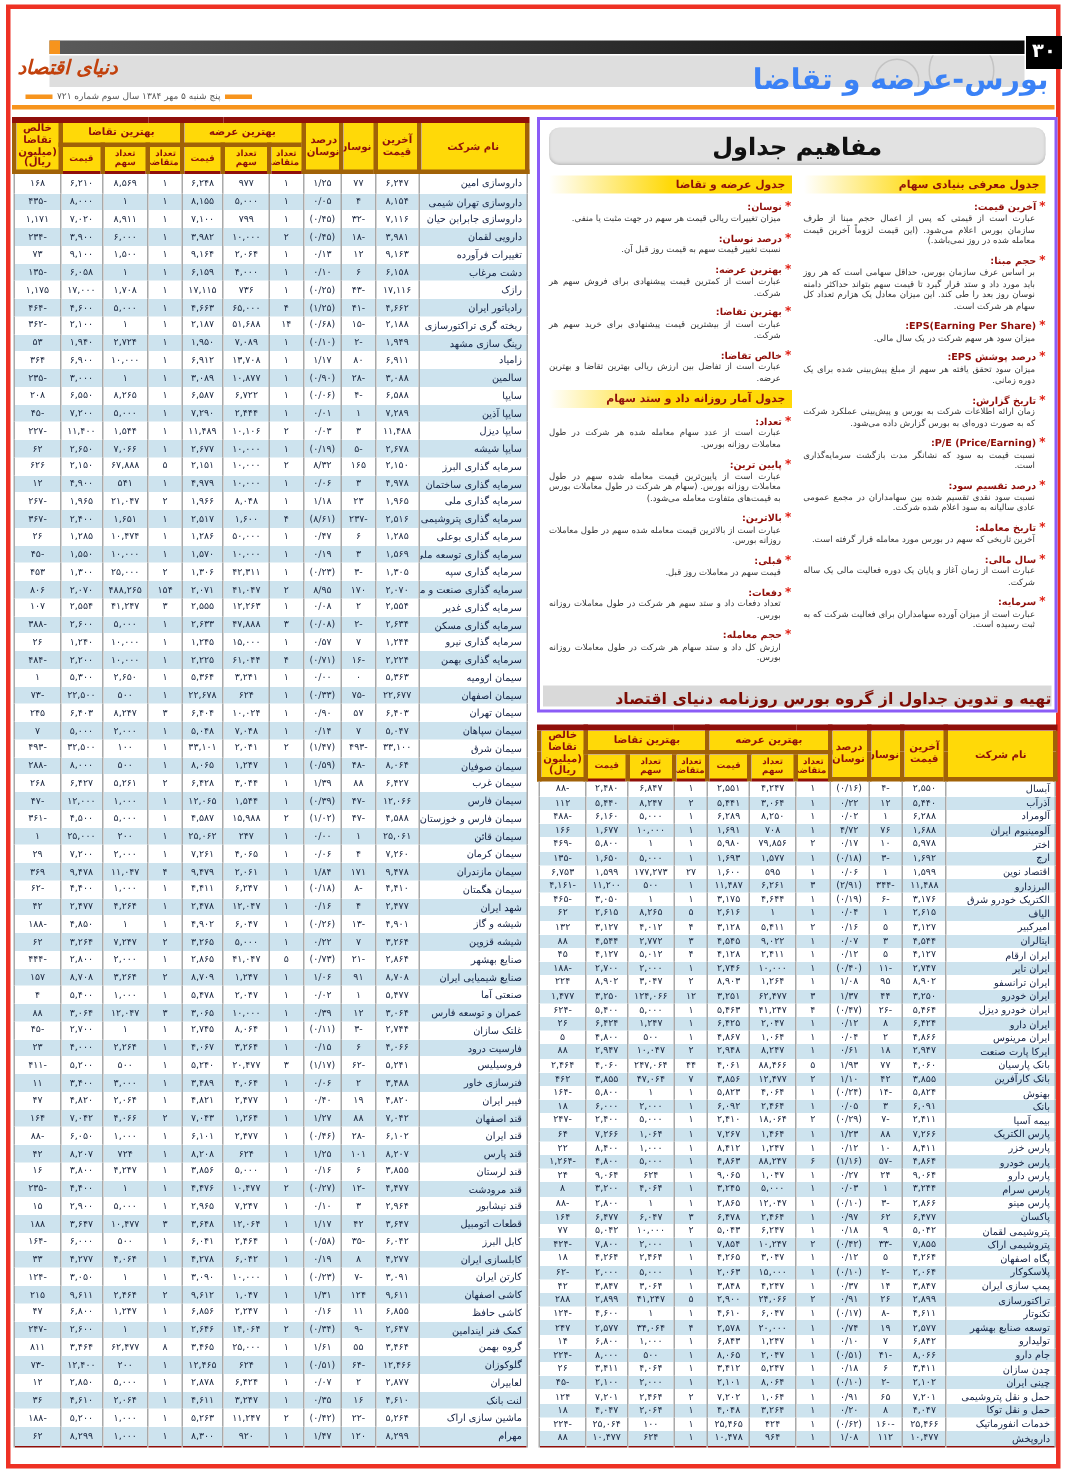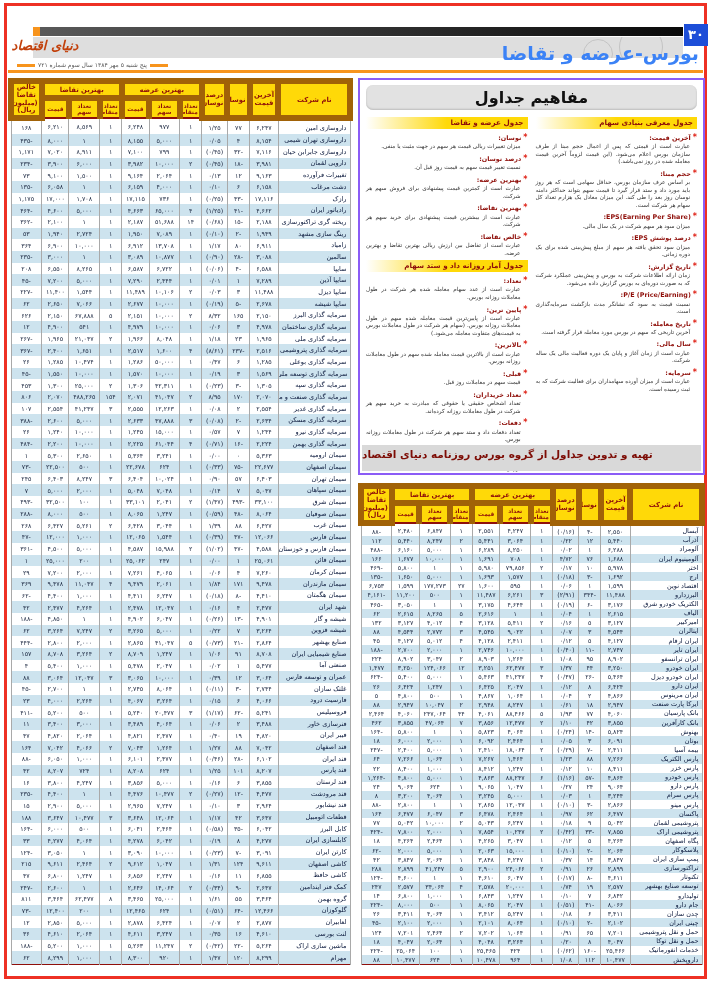--- a/index.html
+++ b/index.html
@@ -5,40 +5,40 @@
   * { margin:0; padding:0; box-sizing:border-box; }
   html,body { width:711px; height:983px; background:#fff; overflow:hidden;
               font-family:"DejaVu Sans", sans-serif; direction:rtl; }
   .page-frame { position:absolute; left:4px; top:3px; width:703px; height:976px;
                 border:3px solid #ee3124; background:#fff; }
   
   .topbar { position:absolute; left:33px; top:27px; width:650px; height:9px;
             background:linear-gradient(to left,#0a0a0a,#5a5a5a); }
   .accent-tick { position:absolute; left:33px; top:27px; width:7px; height:9px; background:#f7941d; }
   .pagenum-box { position:absolute; left:684px; top:24px; width:24px; height:22px;
-                 background:#1d4ed8; color:#fff; font-weight:bold; font-size:13px;
+                 background:#000000; color:#fff; font-weight:bold; font-size:13px;
                  text-align:center; line-height:22px; }
   .gray-band { position:absolute; left:33px; top:37px; width:650px; height:21px;
                background:#dedede; overflow:hidden; }
   .globe { position:absolute; border:1px solid #bdbdbd; border-radius:50%; opacity:.8; }
   .logo { position:absolute; left:10px; top:38px; width:70px; font-weight:bold;
           font-style:italic; font-size:13px; color:#c2410c; text-align:center; }
   .section-title { position:absolute; right:12px; top:42px; font-size:19px;
                    font-weight:bold; color:#3b82f6; letter-spacing:0; }
   .orange-rule { position:absolute; left:8px; top:70px; width:695px; height:3px; background:#f7941d; }
   .dateline { position:absolute; left:14px; top:61px; font-size:6px; color:#555; direction:rtl; }
   .dateline .dash { display:inline-block; width:18px; height:3px; background:#f7941d;
                     vertical-align:middle; margin:0 3px; }
   
   .tbl-wrap { position:absolute; } 
   
   table.stock { width:100%; height:100%; border-collapse:collapse; table-layout:fixed;
                 direction:rtl; border:1px solid #8f0f0a; border-top:4px solid #8f0f0a; }
   table.stock th { background:#ffd908; color:#8f0f0a; font-weight:bold;
-                   border:6px solid #a16207; padding:0 1px; overflow:hidden;text-align:center; }
+                   border:3px solid #a16207; padding:0 1px; overflow:hidden;text-align:center; }
   tr.group-row { height:13px; } tr.group-row th { font-size:6.8px; }
   tr.sub-row { height:15px; } tr.sub-row th { font-size:5.8px; border-bottom:2px solid #8f0f0a; }
   th.wrap { font-size:6.2px; line-height:1.15; }
   table.stock td { font-size:6.3px; color:#1b2740; text-align:center;
                    border-left:1px solid #a9a9a9; border-right:1px solid #a9a9a9;
                    padding:0 1px; overflow:hidden; white-space:nowrap; }
   table.stock td.name { text-align:right; padding-right:3px; color:#0d1b3e; font-size:6.5px; }
   table.stock tr.alt { background:#cde3ee; }
   
   .concepts { position:absolute; right:358px; top:78px; width:347px; height:397px; }
@@ -51,23 +51,23 @@
   .concept-cols { display:flex; gap:8px; direction:rtl; }
   .concept-col { flex:1; min-width:0; }
   .sec-header { background:linear-gradient(to left,#ffd908 50%,rgba(255,217,8,0) 100%);
                 color:#8f0f0a; font-weight:bold; font-size:7.2px; height:12px;
                 line-height:12px; padding-right:4px; margin:3px 0 4px 0; }
   .def-item { margin-bottom:3px; }
   .term { color:#8f0f0a; font-weight:bold; font-size:6.4px; line-height:1.3; }
   .bullet { color:#e02318; font-weight:bold; font-size:8px; margin-left:2px; }
   .def-text { color:#333; font-size:5.7px; line-height:1.32; text-align:justify;
               padding-right:7px; }
-  .concepts-footer { position:absolute; left:2px; right:2px; bottom:2px; height:26px;
+  .concepts-footer { position:absolute; left:2px; right:2px; bottom:2px; height:14px;
                      background:#d9d9d9; color:#7d0c05; font-weight:bold; font-size:10.5px;
-                     line-height:18px; text-align:left; }
+                     line-height:18px; text-align:right; }
 </style>
 </head>
 <body>
 
 <div class="page-frame"></div>
 
 <div class="topbar"></div>
 <div class="accent-tick"></div>
 <div class="pagenum-box">۳۰</div>
 <div class="gray-band">
@@ -104,20 +104,24 @@
           </div>
           <div class="def-item">
             <div class="term"><span class="bullet">*</span><span>تاریخ گزارش:</span></div>
             <div class="def-text">زمان ارائه اطلاعات شرکت به بورس و پیش‌بینی عملکرد شرکت که به صورت دوره‌ای به بورس گزارش داده می‌شود.</div>
           </div>
           <div class="def-item">
             <div class="term"><span class="bullet">*</span><span>P/E (Price/Earning):</span></div>
             <div class="def-text">نسبت قیمت به سود که نشانگر مدت بازگشت سرمایه‌گذاری است.</div>
           </div>
           <div class="def-item">
+            <div class="term"><span class="bullet">*</span><span>درصد تقسیم سود:</span></div>
+            <div class="def-text">نسبت سود نقدی تقسیم شده بین سهامداران در مجمع عمومی عادی سالیانه به سود اعلام شده شرکت.</div>
+          </div>
+          <div class="def-item">
             <div class="term"><span class="bullet">*</span><span>تاریخ معامله:</span></div>
             <div class="def-text">آخرین تاریخی که سهم در بورس مورد معامله قرار گرفته است.</div>
           </div>
           <div class="def-item">
             <div class="term"><span class="bullet">*</span><span>سال مالی:</span></div>
             <div class="def-text">عبارت است از زمان آغاز و پایان یک دوره فعالیت مالی یک ساله شرکت.</div>
           </div>
           <div class="def-item">
             <div class="term"><span class="bullet">*</span><span>سرمایه:</span></div>
             <div class="def-text">عبارت است از میزان آورده سهامداران برای فعالیت شرکت که به ثبت رسیده است.</div>
@@ -154,24 +158,20 @@
             <div class="term"><span class="bullet">*</span><span>پایین ترین:</span></div>
             <div class="def-text">عبارت است از پایین‌ترین قیمت معامله شده سهم در طول معاملات روزانه بورس. (سهام هر شرکت در طول معاملات بورس به قیمت‌های متفاوت معامله می‌شود.)</div>
           </div>
           <div class="def-item">
             <div class="term"><span class="bullet">*</span><span>بالاترین:</span></div>
             <div class="def-text">عبارت است از بالاترین قیمت معامله شده سهم در طول معاملات روزانه بورس.</div>
           </div>
           <div class="def-item">
             <div class="term"><span class="bullet">*</span><span>قبلی:</span></div>
             <div class="def-text">قیمت سهم در معاملات روز قبل.</div>
-          </div>
-          <div class="def-item">
-            <div class="term"><span class="bullet">*</span><span>تعداد خریداران:</span></div>
-            <div class="def-text">تعداد اشخاص حقیقی یا حقوقی که مبادرت به خرید سهم هر شرکت در طول معاملات روزانه کرده‌اند.</div>
           </div>
           <div class="def-item">
             <div class="term"><span class="bullet">*</span><span>دفعات:</span></div>
             <div class="def-text">تعداد دفعات داد و ستد سهم هر شرکت در طول معاملات روزانه بورس.</div>
           </div>
           <div class="def-item">
             <div class="term"><span class="bullet">*</span><span>حجم معامله:</span></div>
             <div class="def-text">ارزش کل داد و ستد سهام هر شرکت در طول معاملات روزانه بورس.</div>
           </div>
         </div>
@@ -1106,21 +1106,21 @@
           <td>۰/۰۷</td>
           <td>۱</td>
           <td>۶,۴۲۴</td>
           <td>۲,۸۷۸</td>
           <td>۱</td>
           <td>۵,۰۰۰</td>
           <td>۲,۸۵۰</td>
           <td>۱۲</td>
         </tr>
         <tr class="alt">
-          <td class="name">لنت بورسی</td>
+          <td class="name">لنت بانک</td>
           <td>۴,۶۱۰</td>
           <td>۱۶</td>
           <td>۰/۳۵</td>
           <td>۱</td>
           <td>۳,۲۴۷</td>
           <td>۴,۶۱۱</td>
           <td>۱</td>
           <td>۲,۰۶۴</td>
           <td>۴,۶۱۰</td>
           <td>۳۶</td>
@@ -1483,21 +1483,21 @@
           <td>(۰/۲۴)</td>
           <td>۱</td>
           <td>۴,۰۶۴</td>
           <td>۵,۸۲۳</td>
           <td>۱</td>
           <td>۱</td>
           <td>۵,۸۰۰</td>
           <td>-۱۶۴</td>
         </tr>
         <tr class="alt">
-          <td class="name">بوتان</td>
+          <td class="name">بانک</td>
           <td>۶,۰۹۱</td>
           <td>۳</td>
           <td>۰/۰۵</td>
           <td>۱</td>
           <td>۲,۴۶۴</td>
           <td>۶,۰۹۲</td>
           <td>۱</td>
           <td>۲,۰۰۰</td>
           <td>۶,۰۰۰</td>
           <td>۱۸</td>

